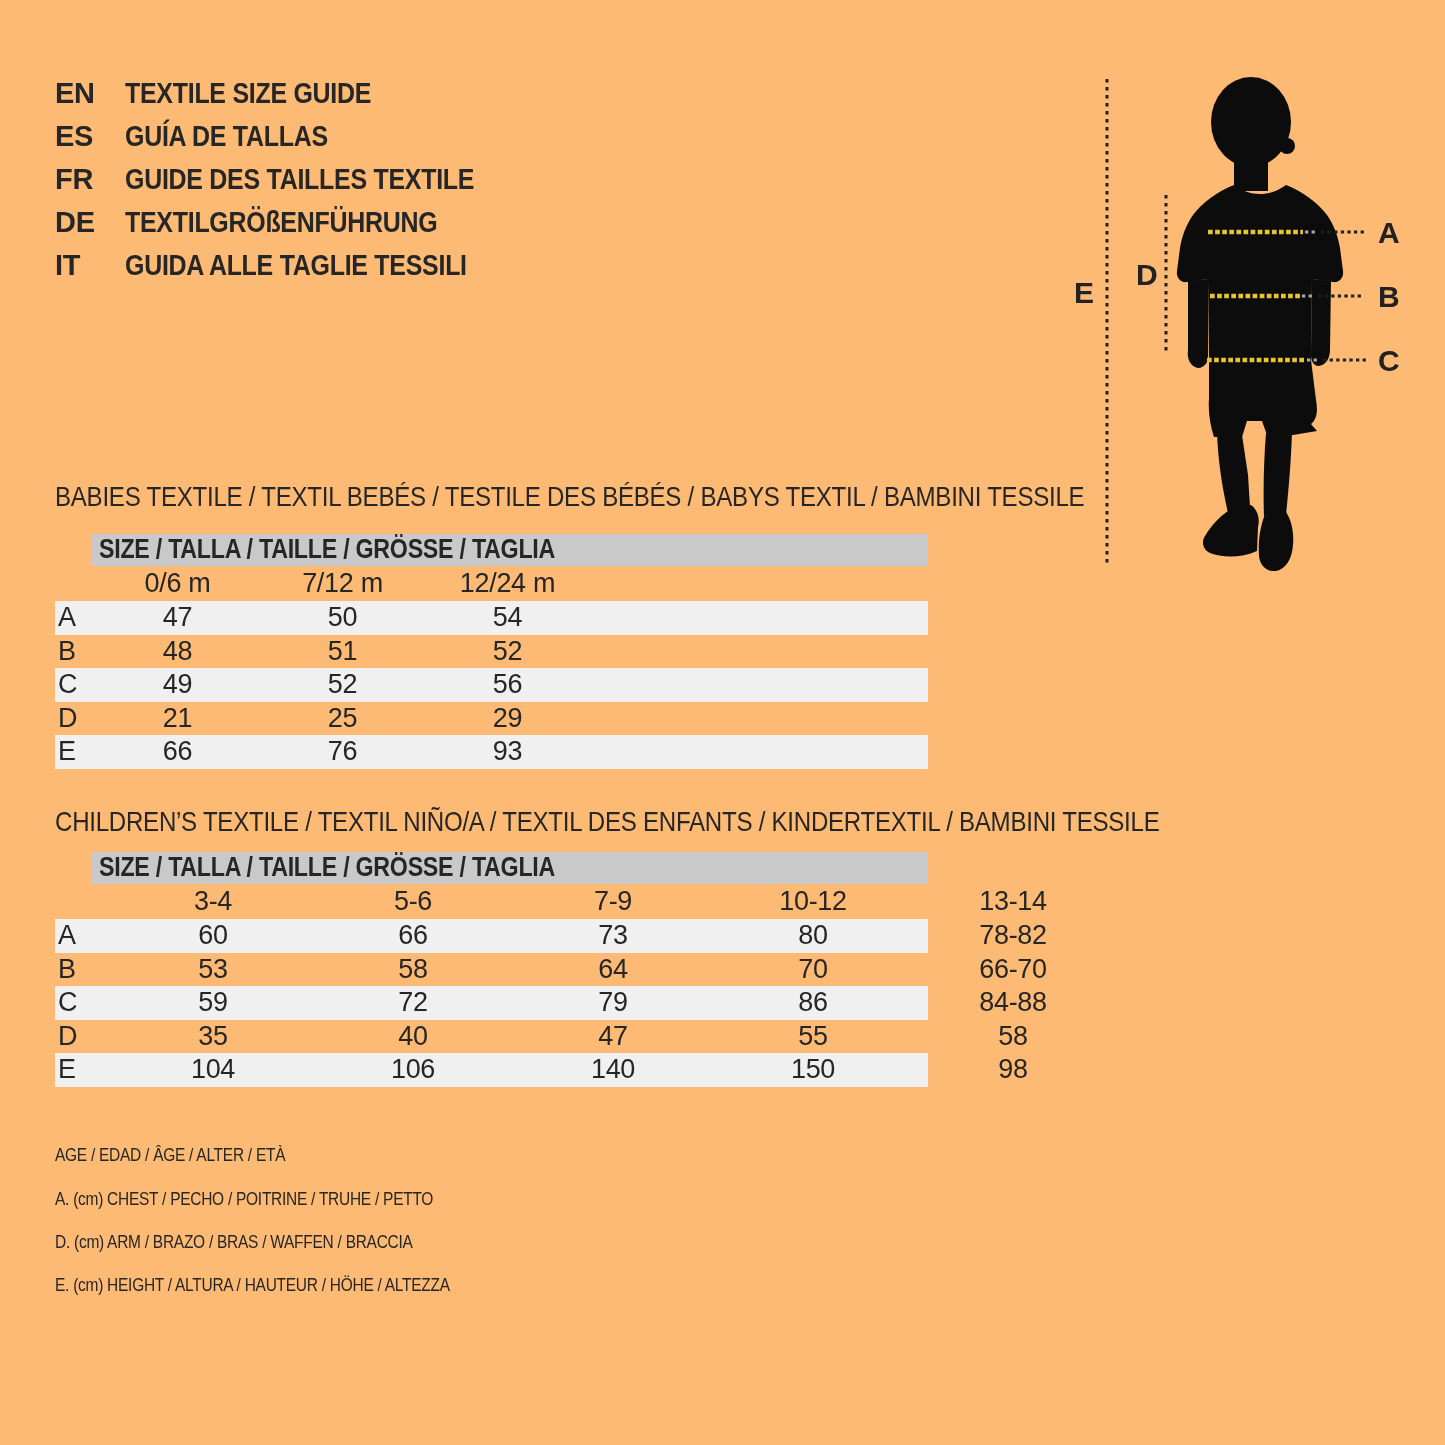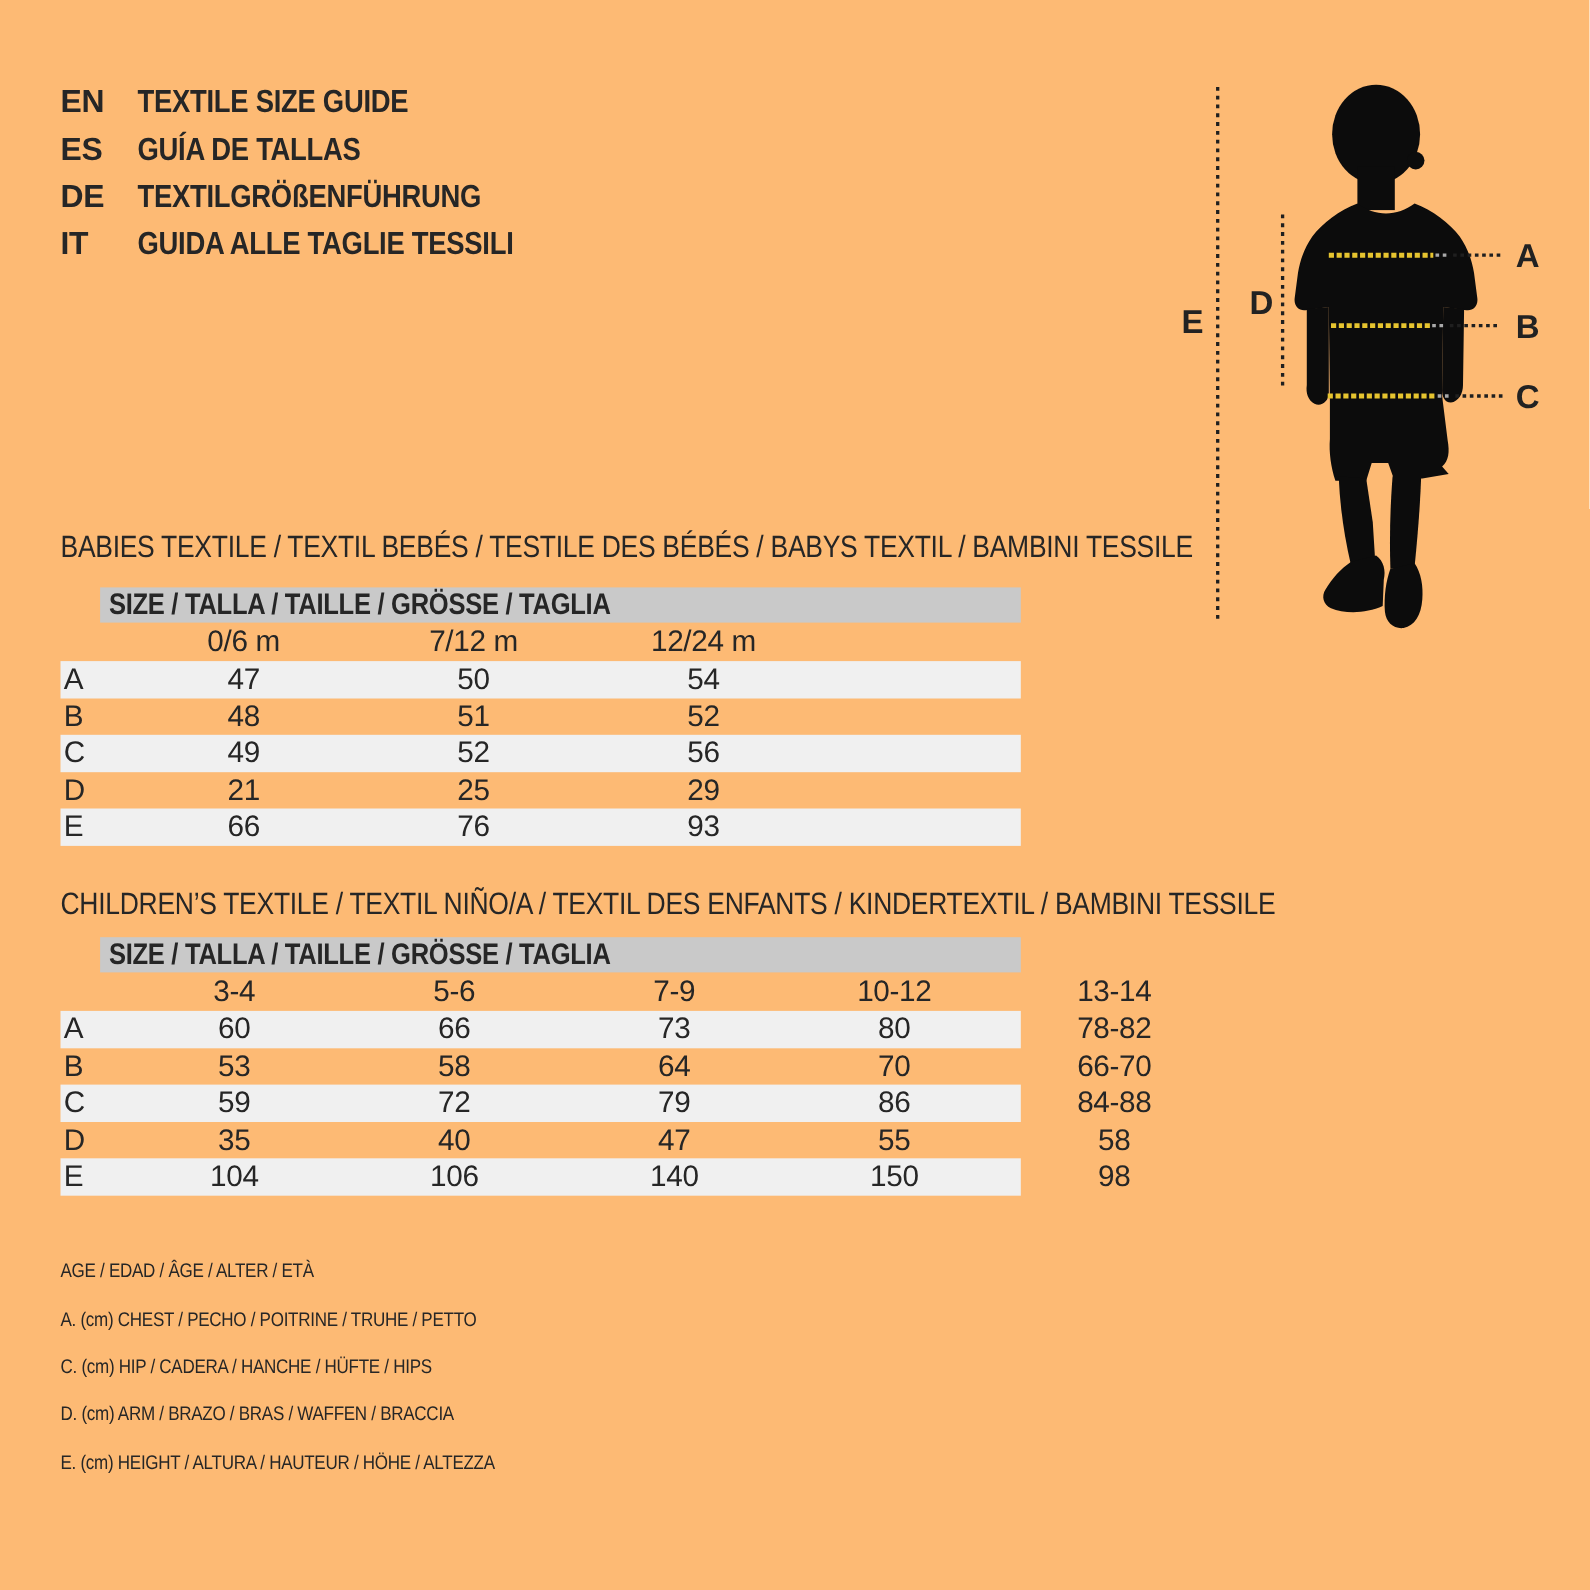--- a/index.html
+++ b/index.html
@@ -20,21 +20,21 @@
   .children-title { top:805px; }
 
   
   .sizetable { position:absolute; left:55px; width:873px; font-size:27px; letter-spacing:-0.3px; }
   .babies-table { top:534px; }
   .children-table { top:852px; }
   .thead { height:32px; background:#c9c9c9; display:flex; align-items:flex-start; padding-left:8px; box-sizing:border-box; font-weight:700;margin-left:36px; }
   .cols { height:35px; font-weight:500; }
   .tr { height:33.5px; }
   .cols, .tr { display:grid; align-items:center; }
-  .babies-table .cols, .babies-table .tr { grid-template-columns:40px 165px 165px 165px;gap:44px; }
+  .babies-table .cols, .babies-table .tr { grid-template-columns:40px 165px 165px 165px; }
   .children-table .cols, .children-table .tr { grid-template-columns:40px 164px 164px 164px 164px 164px;gap:36px; }
   .tr.z { background:#f0f0f0; }
   .tl { padding-left:3px; font-weight:500; }
   .td, .chh { text-align:center; }
 
   
   .legend { position:absolute; left:55px; top:1134px; font-size:18px; font-weight:400; letter-spacing:-0.3px; }
   .legend-line { height:43.4px; display:flex; align-items:center; }
 
   
@@ -47,20 +47,24 @@
 <div class="page">
 
   <div class="langs">
     <div class="lang-row">
       <span class="lang-code">EN</span>
       <span class="cond">TEXTILE SIZE GUIDE</span>
     </div>
     <div class="lang-row">
       <span class="lang-code">ES</span>
       <span class="cond">GUÍA DE TALLAS</span>
+    </div>
+    <div class="lang-row">
+      <span class="lang-code">FR</span>
+      <span class="cond">GUIDE DES TAILLES TEXTILE</span>
     </div>
     <div class="lang-row">
       <span class="lang-code">DE</span>
       <span class="cond">TEXTILGRÖßENFÜHRUNG</span>
     </div>
     <div class="lang-row">
       <span class="lang-code">IT</span>
       <span class="cond">GUIDA ALLE TAGLIE TESSILI</span>
     </div>
   </div>
@@ -209,23 +213,20 @@
   </div>
 
   <div class="legend">
     <div class="legend-line">
         <span class="cond">AGE / EDAD / ÂGE / ALTER / ETÀ</span>
       </div>
     <div class="legend-line">
         <span class="cond">A. (cm) CHEST / PECHO / POITRINE / TRUHE / PETTO</span>
       </div>
     <div class="legend-line">
-        <span class="cond">C. (cm) HIP / CADERA / HANCHE / HÜFTE / HIPS</span>
-      </div>
-    <div class="legend-line">
         <span class="cond">D. (cm) ARM / BRAZO / BRAS / WAFFEN / BRACCIA</span>
       </div>
     <div class="legend-line">
         <span class="cond">E. (cm) HEIGHT / ALTURA / HAUTEUR / HÖHE / ALTEZZA</span>
       </div>
   </div>
 
 </div>
 
 </body></html>

